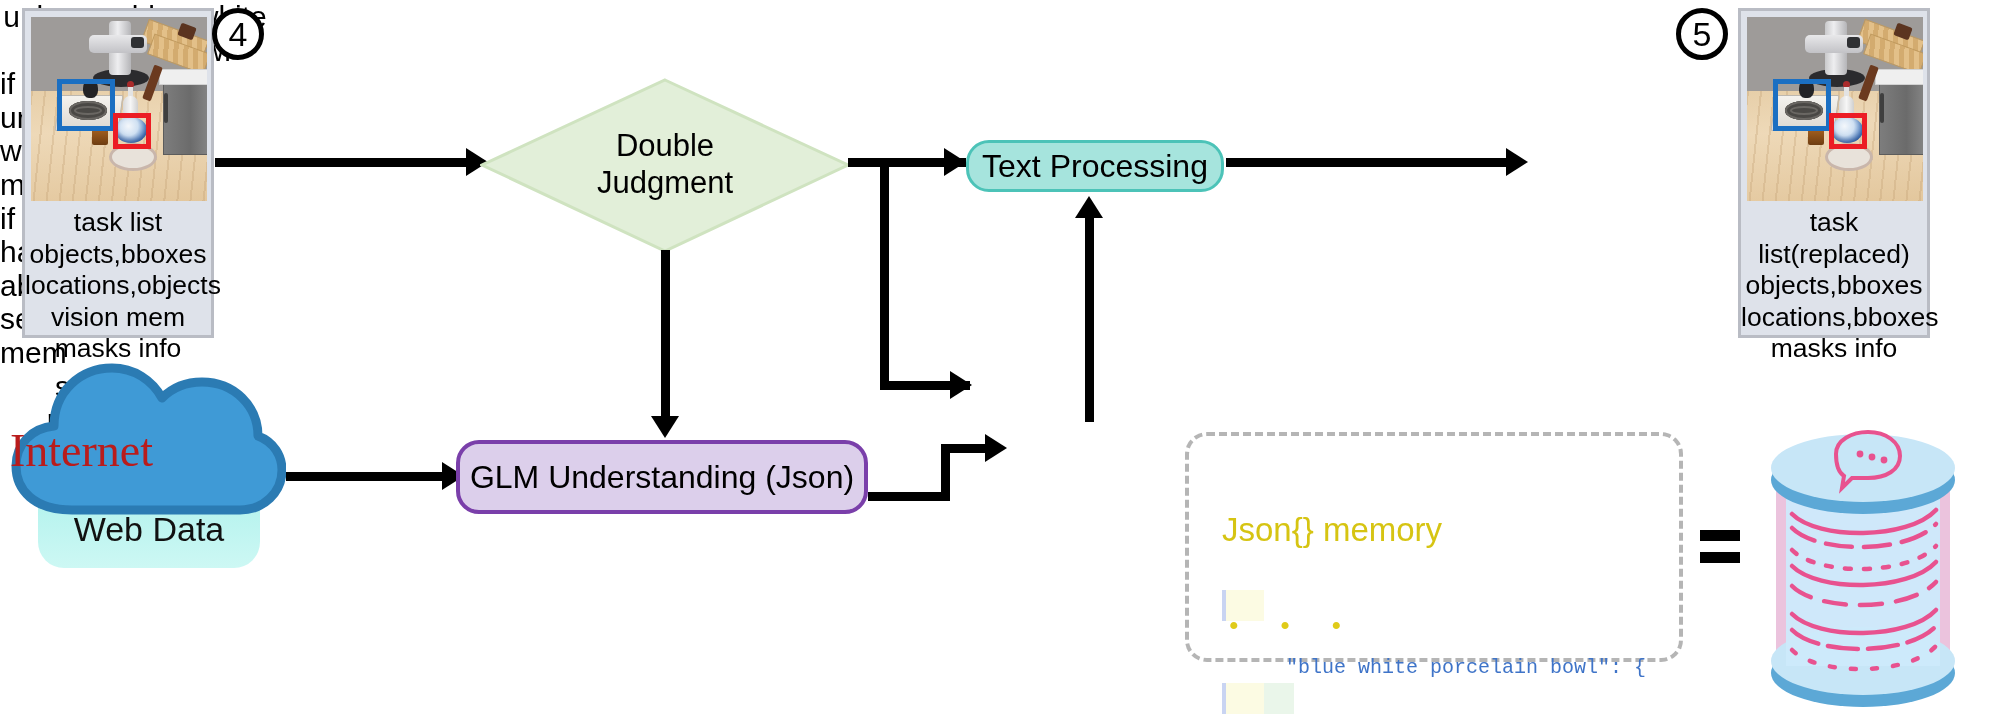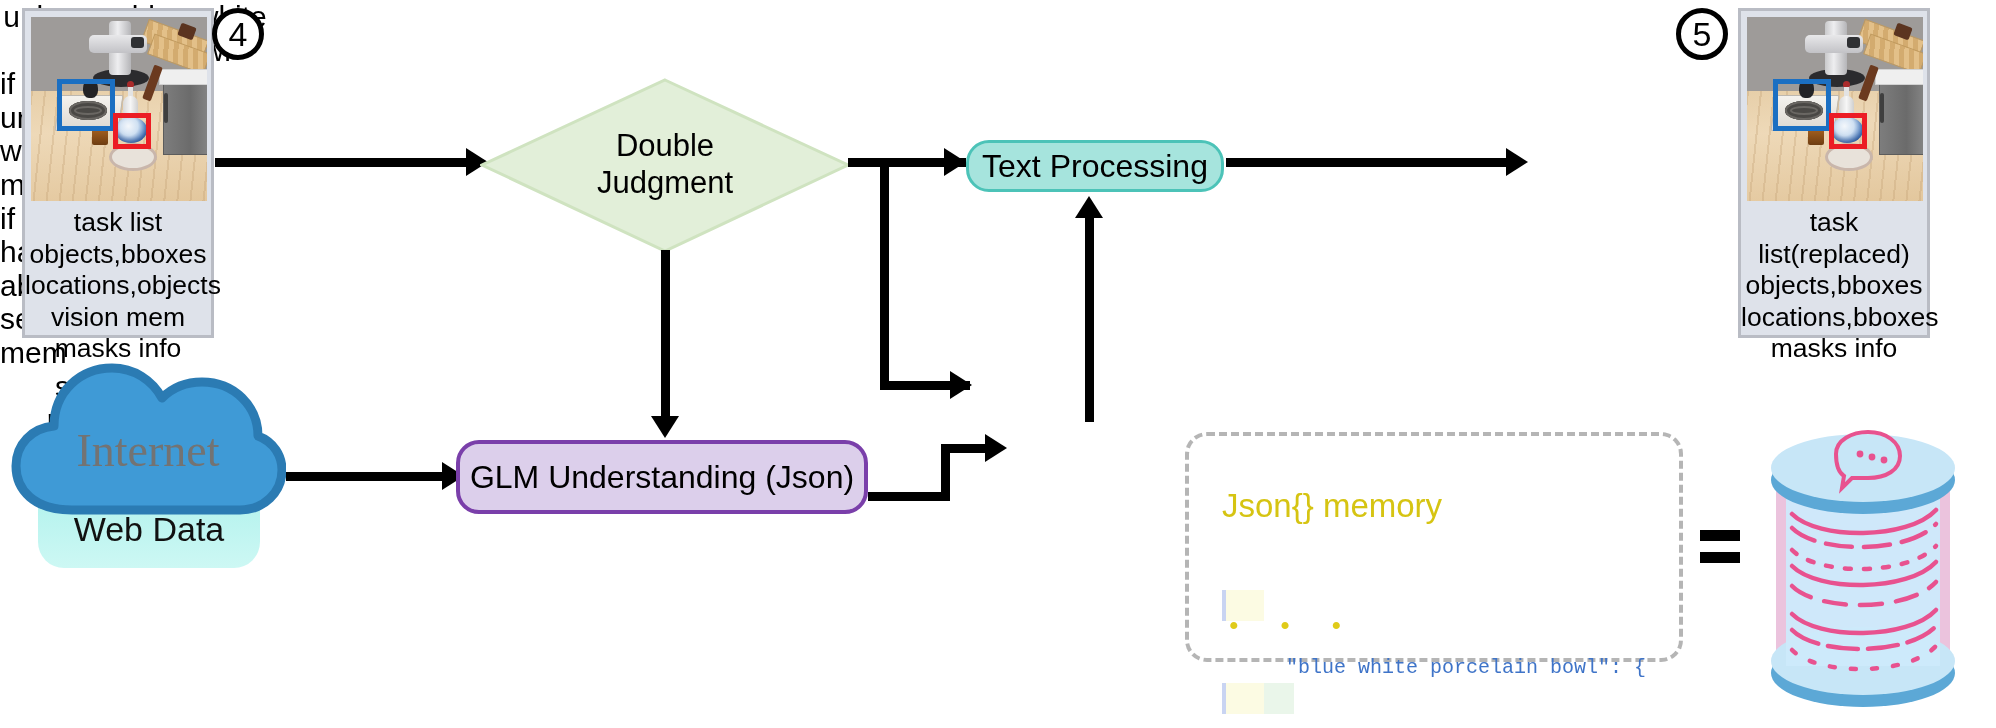--- a/index.html
+++ b/index.html
@@ -52,37 +52,37 @@
   .step-circle{position:absolute;width:52px;height:52px;border:5px solid #000;border-radius:50%;
     display:flex;align-items:center;justify-content:center;font-size:34px;background:#fff;box-sizing:border-box;}
   .diamond-txt{position:absolute;text-align:center;font-size:31px;line-height:1.18;white-space:pre-line;}
   .rbox{position:absolute;box-sizing:border-box;display:flex;align-items:center;justify-content:center;
         border-radius:23px;font-size:32px;text-align:center;}
   .box-teal{background:#a6e4dd;border:3px solid #4cc3b8;}
   .box-purple{background:#dccfeb;border:4px solid #7a3faa;}
 
   
   .json-box{position:absolute;border:4px dashed #b5b5b5;border-radius:22px;box-sizing:border-box;background:#fff;}
-  .json-title{position:absolute;color:#d6c412;font-size:33px;font-family:"Liberation Sans",sans-serif;}
+  .json-title{position:absolute;color:#d6c412;font-size:33px;font-family:"Liberation Sans",sans-serif;margin-top:24px;}
   .code{position:absolute;font-family:"Liberation Mono","DejaVu Sans Mono",monospace;font-size:20px;
         line-height:31px;white-space:pre;}
   .code-line{position:relative;height:31px;display:block;}
   .gutter{position:absolute;left:0;top:0;bottom:0;width:4px;background:#c9d4f2;}
   .hl-a{position:absolute;left:4px;width:38px;top:0;height:31px;background:#fcfbe3;}
   .hl-b{position:absolute;left:42px;width:30px;top:0;height:31px;background:#eaf6ea;}
   .k{color:#3f74c8;}
   .p{color:#3f74c8;}
   .dots{position:absolute;font-family:"Liberation Mono",monospace;font-size:26px;color:#e0cb19;letter-spacing:10px;}
 
   
   .webdata{position:absolute;border-radius:26px;
      background:linear-gradient(180deg,#c4f6f2,#b6f3ee 55%,#cdf8f4);}
   .webdata-txt{position:absolute;text-align:center;font-size:34px;color:#111;}
-  .cloud-txt{position:absolute;text-align:center;font-family:"Liberation Serif","DejaVu Serif",serif;
-             font-size:46px;color:#737373;}
+  .cloud-txt{position:absolute;font-family:"Liberation Serif","DejaVu Serif",serif;
+             font-size:46px;color:#b91c1c;}
 
   
   .eq{position:absolute;}
   .eq i{position:absolute;left:0;width:100%;height:11px;background:#000;display:block;}
 
   
   .ln{position:absolute;background:#000;}
   .ah{position:absolute;width:0;height:0;}
   .ah-r{border-top:14px solid transparent;border-bottom:14px solid transparent;border-left:22px solid #000;}
   .ah-d{border-left:14px solid transparent;border-right:14px solid transparent;border-top:22px solid #000;}

